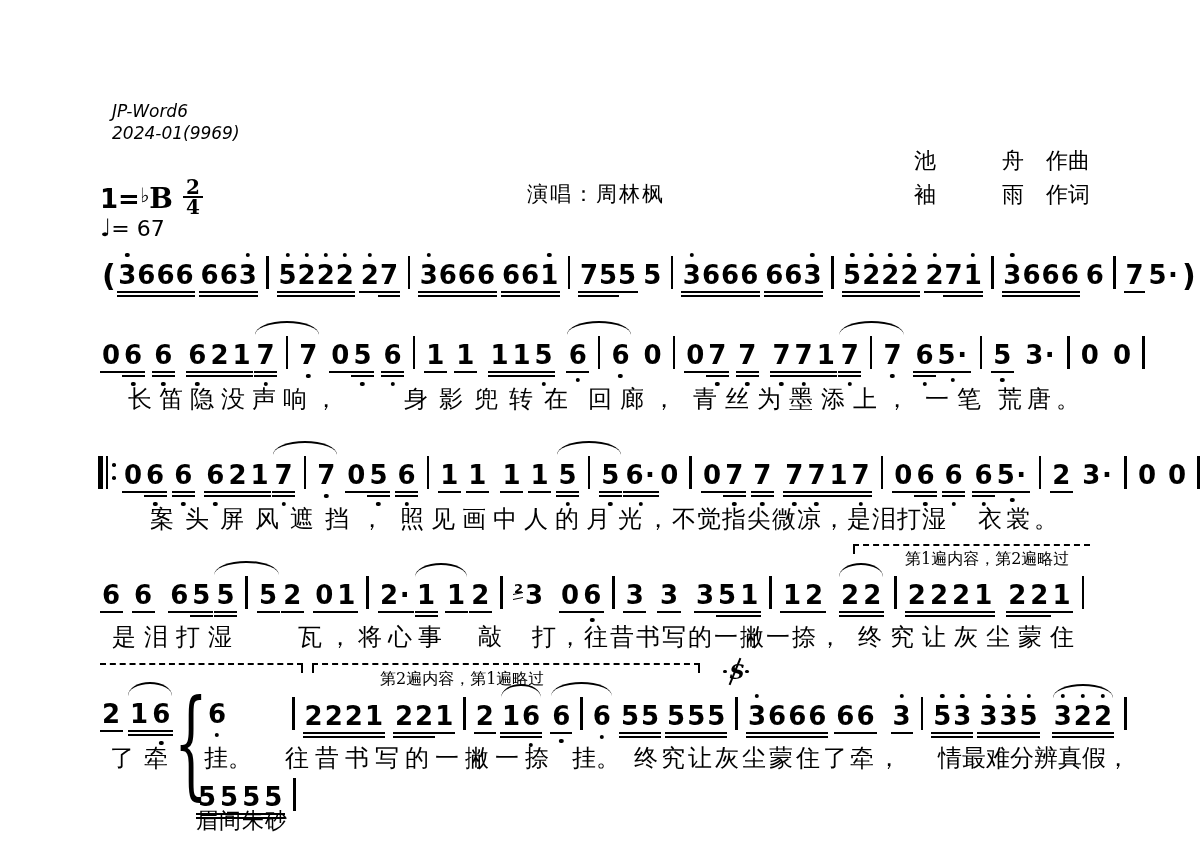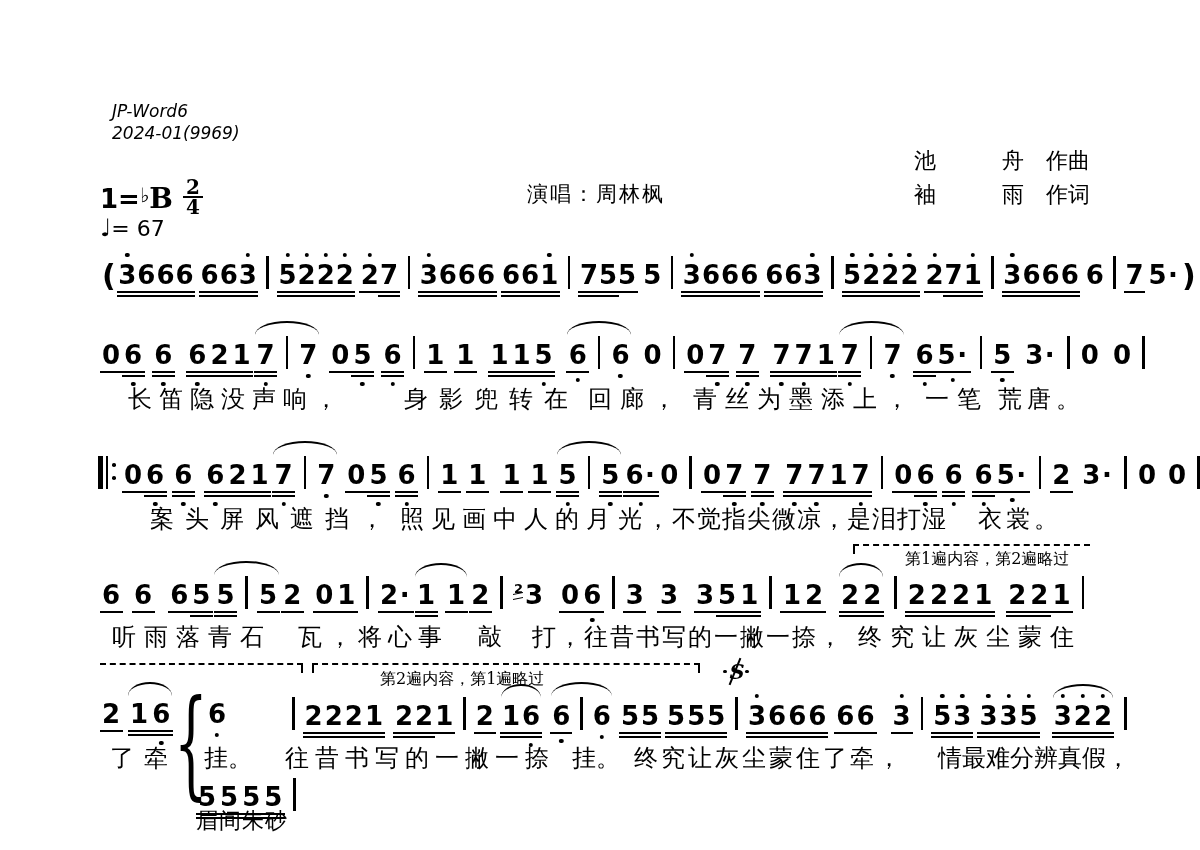--- a/index.html
+++ b/index.html
@@ -111,21 +111,21 @@
       <div class="lyr" style="left: 404px; top: 383px; letter-spacing: 11px;">身影兜转在</div>
       <div class="lyr" style="left: 588px; top: 383px; letter-spacing: 8px;">回廊，</div>
       <div class="lyr" style="left: 693px; top: 383px; letter-spacing: 8px;">青丝为墨添上，</div>
       <div class="lyr" style="left: 925px; top: 383px; letter-spacing: 8px;">一笔</div>
       <div class="lyr" style="left: 998px; top: 383px; letter-spacing: 5px;">荒唐。</div>
       <div class="lyr" style="left: 150px; top: 503px; letter-spacing: 11px;">案头屏风遮挡，</div>
       <div class="lyr" style="left: 400px; top: 503px; letter-spacing: 7px;">照见画中人的月</div>
       <div class="lyr" style="left: 618px; top: 503px; letter-spacing: 4px;">光，</div>
       <div class="lyr" style="left: 672px; top: 503px; letter-spacing: 1px;">不觉指尖微凉，是泪打湿</div>
       <div class="lyr" style="left: 978px; top: 503px; letter-spacing: 4px;">衣裳。</div>
-      <div class="lyr" style="left: 112px; top: 621px; letter-spacing: 8px;">听雨落青石</div>
+      <div class="lyr" style="left: 112px; top: 621px; letter-spacing: 8px;">是泪打湿</div>
       <div class="lyr" style="left: 298px; top: 621px; letter-spacing: 6px;">瓦，将心事</div>
       <div class="lyr" style="left: 478px; top: 621px; letter-spacing: 0px;">敲</div>
       <div class="lyr" style="left: 532px; top: 621px; letter-spacing: 2px;">打，往昔书写的一撇一捺，</div>
       <div class="lyr" style="left: 858px; top: 621px; letter-spacing: 8px;">终究让灰尘蒙住</div>
       <div class="lyr" style="left: 110px; top: 742px; letter-spacing: 10px;">了牵</div>
       <div class="lyr" style="left: 204px; top: 742px; letter-spacing: 0px;">挂。</div>
       <div class="lyr" style="left: 285px; top: 742px; letter-spacing: 6px;">往昔书写的一撇一捺</div>
       <div class="lyr" style="left: 572px; top: 742px; letter-spacing: 0px;">挂。</div>
       <div class="lyr" style="left: 634px; top: 742px; letter-spacing: 3px;">终究让灰尘蒙住了牵，</div>
       <div class="lyr" style="left: 938px; top: 742px; letter-spacing: 0px;">情最难分辨真假，</div>

